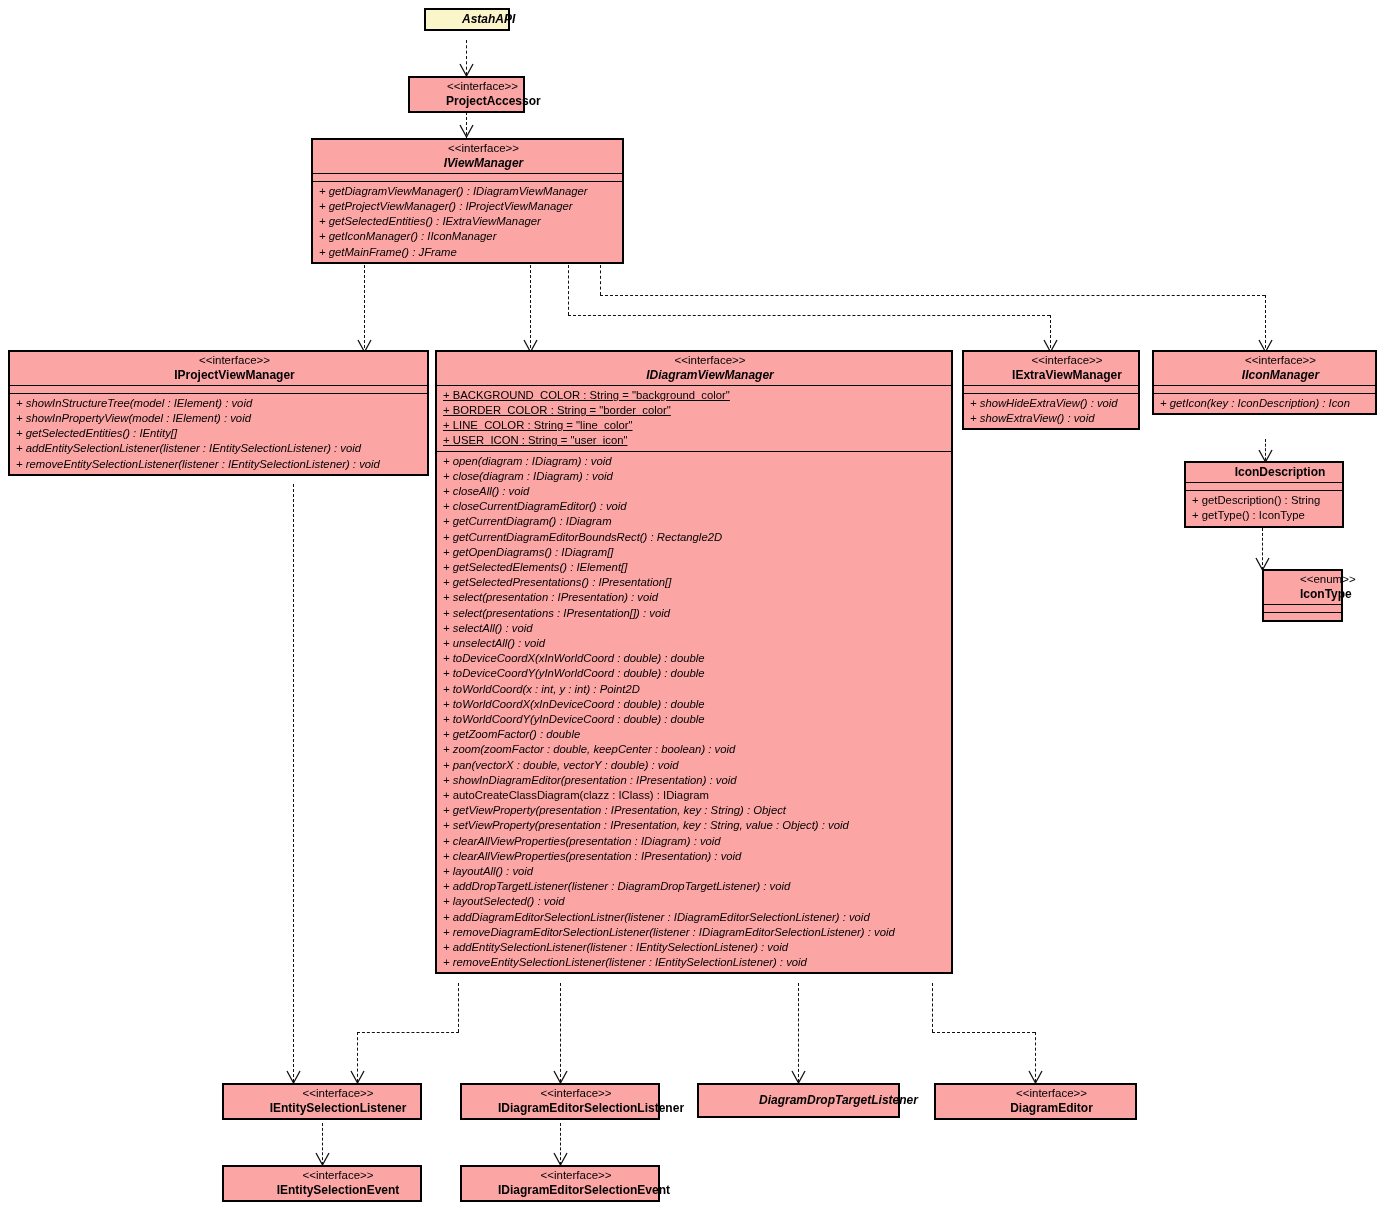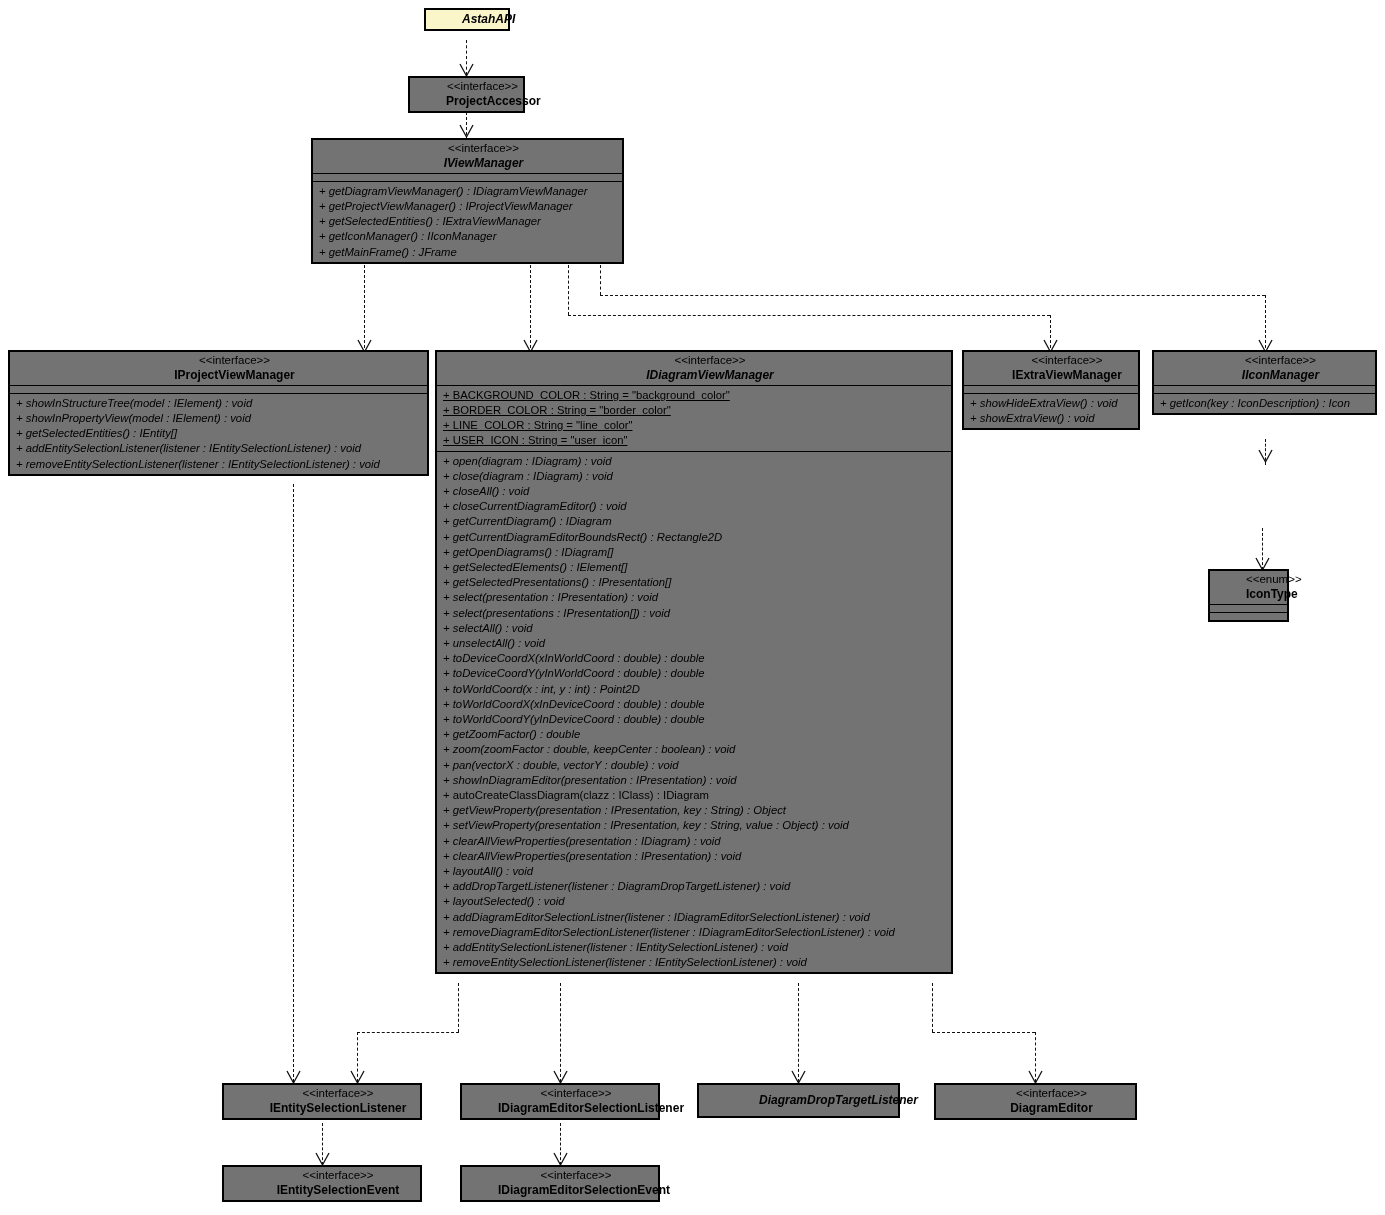--- a/index.html
+++ b/index.html
@@ -14,21 +14,21 @@
     position: relative;
     width: 1385px;
     height: 1215px;
     background: #ffffff;
     overflow: hidden;
   }
   .uml-box {
     position: absolute;
     box-sizing: border-box;
     border: 2px solid #000000;
-    background: #737373;
+    background: #fca5a5;
     z-index: 5;
   }
   .uml-box.yellow { background: #fbf5ca; }
 
   .hdr {
     padding: 2px 4px 3px 4px;
     text-align: center;
     line-height: 1.18;
     margin-left: 32px;
   }
@@ -320,22 +320,34 @@
       <div class="cname italic">IIconManager</div>
     </div>
     <div class="sep"></div>
     <div class="compartment empty"></div>
     <div class="sep"></div>
     <div class="compartment">
         <div class="mrow">+ getIcon(key : IconDescription) : Icon</div>
       </div>
   </div>
 
-
-  <div class="uml-box" style="left:1208px; top:569px; width:81px;">
+  <div class="uml-box" style="left:1184px; top:461px; width:160px;">
+    <div class="hdr">
+      <div class="cname">IconDescription</div>
+    </div>
+    <div class="sep"></div>
+    <div class="compartment empty"></div>
+    <div class="sep"></div>
+    <div class="compartment">
+        <div class="mrow plain">+ getDescription() : String</div>
+        <div class="mrow plain">+ getType() : IconType</div>
+      </div>
+  </div>
+
+  <div class="uml-box" style="left:1262px; top:569px; width:81px;">
     <div class="hdr">
       <div class="stereo">&lt;&lt;enum&gt;&gt;</div>
       <div class="cname">IconType</div>
     </div>
     <div class="sep"></div>
     <div class="compartment empty"></div>
     <div class="sep"></div>
     <div class="compartment empty"></div>
   </div>
 

